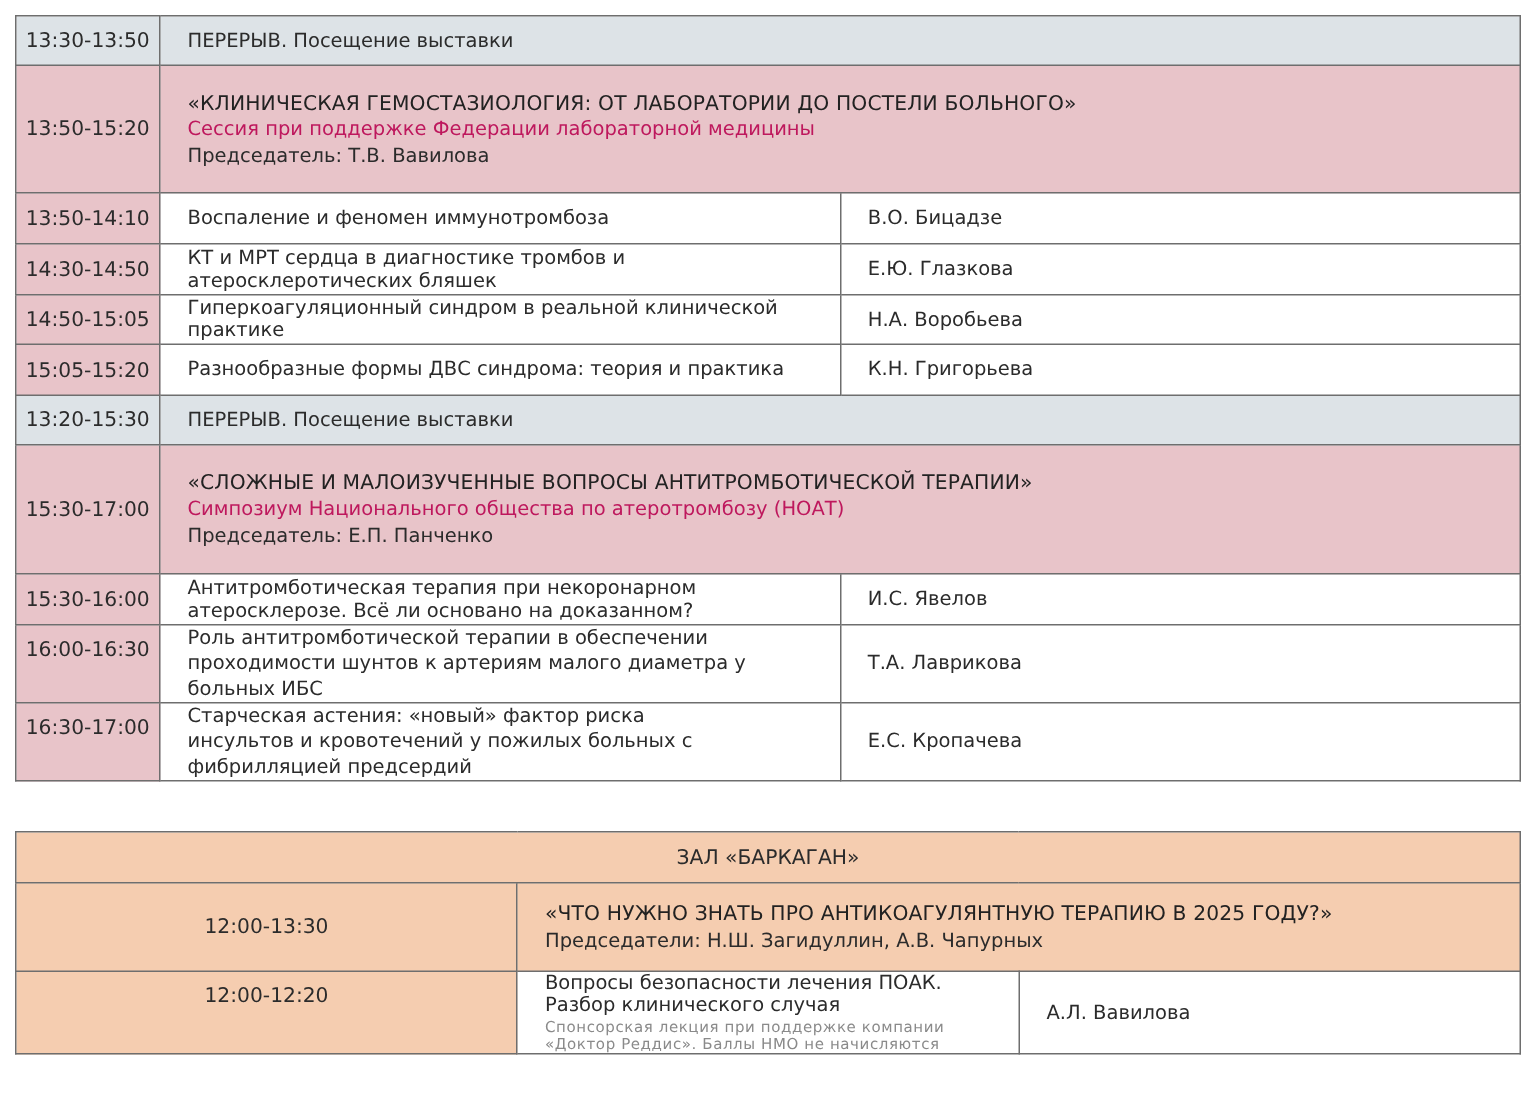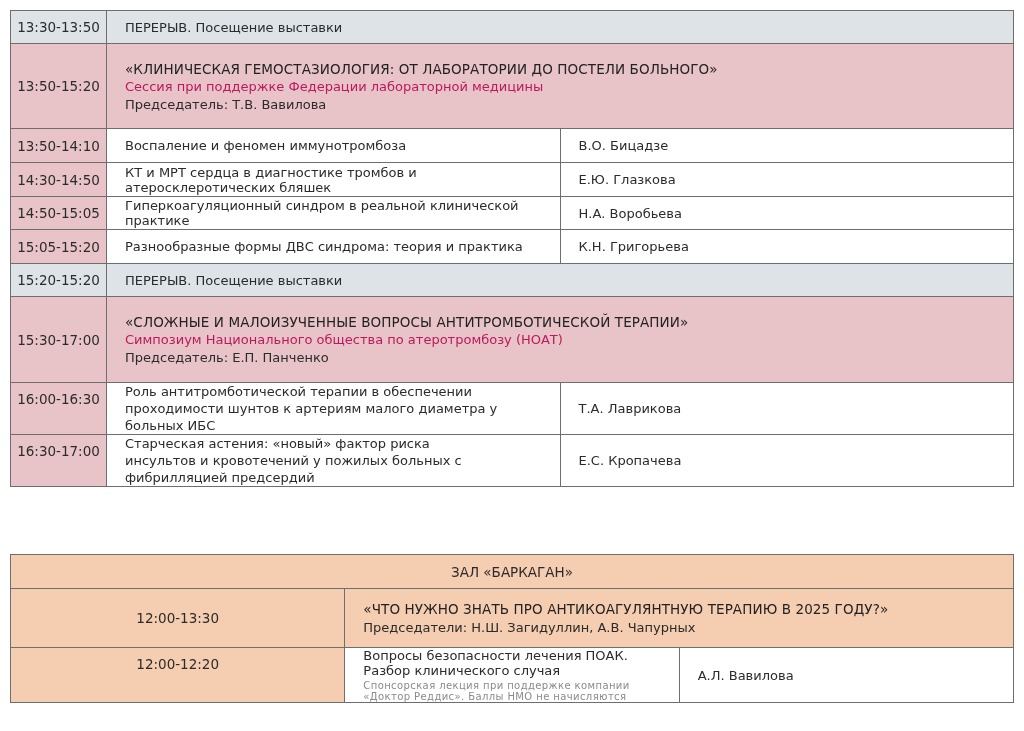--- a/index.html
+++ b/index.html
@@ -53,30 +53,35 @@
     <td class="time pink-time">14:50-15:05</td>
     <td class="t">Гиперкоагуляционный синдром в реальной клинической практике</td>
     <td class="spk">Н.А. Воробьева</td>
   </tr>
   <tr class="talk" style="height:34px;">
     <td class="time pink-time">15:05-15:20</td>
     <td class="t">Разнообразные формы ДВС синдрома: теория и практика</td>
     <td class="spk">К.Н. Григорьева</td>
   </tr>
   <tr class="brk" style="height:33px;">
-    <td class="time">15:20-15:20</td>
+    <td class="time">13:20-15:30</td>
     <td colspan="2">ПЕРЕРЫВ. Посещение выставки</td>
   </tr>
   <tr class="sess" style="height:86px;">
     <td class="time">15:30-17:00</td>
     <td colspan="2">
       <div class="title">«СЛОЖНЫЕ И МАЛОИЗУЧЕННЫЕ ВОПРОСЫ АНТИТРОМБОТИЧЕСКОЙ ТЕРАПИИ»</div>
       <div class="sub">Симпозиум Национального общества по атеротромбозу (НОАТ)</div>
       <div class="chair">Председатель: Е.П. Панченко</div>
     </td>
+  </tr>
+  <tr class="talk" style="height:34px;">
+    <td class="time pink-time">15:30-16:00</td>
+    <td class="t">Антитромботическая терапия при некоронарном атеросклерозе. Всё ли основано на доказанном?</td>
+    <td class="spk">И.С. Явелов</td>
   </tr>
   <tr class="talk" style="height:50px;">
     <td class="time pink-time" style="vertical-align:top;padding-top:8px;">16:00-16:30</td>
     <td class="t" style="padding-right:60px;line-height:17px;">Роль антитромботической терапии в обеспечении проходимости шунтов к артериям малого диаметра у больных ИБС</td>
     <td class="spk">Т.А. Лаврикова</td>
   </tr>
   <tr class="talk" style="height:51px;">
     <td class="time pink-time" style="vertical-align:top;padding-top:8px;">16:30-17:00</td>
     <td class="t" style="padding-right:60px;line-height:17px;">Старческая астения: «новый» фактор риска инсультов и кровотечений у пожилых больных с фибрилляцией предсердий</td>
     <td class="spk">Е.С. Кропачева</td>

